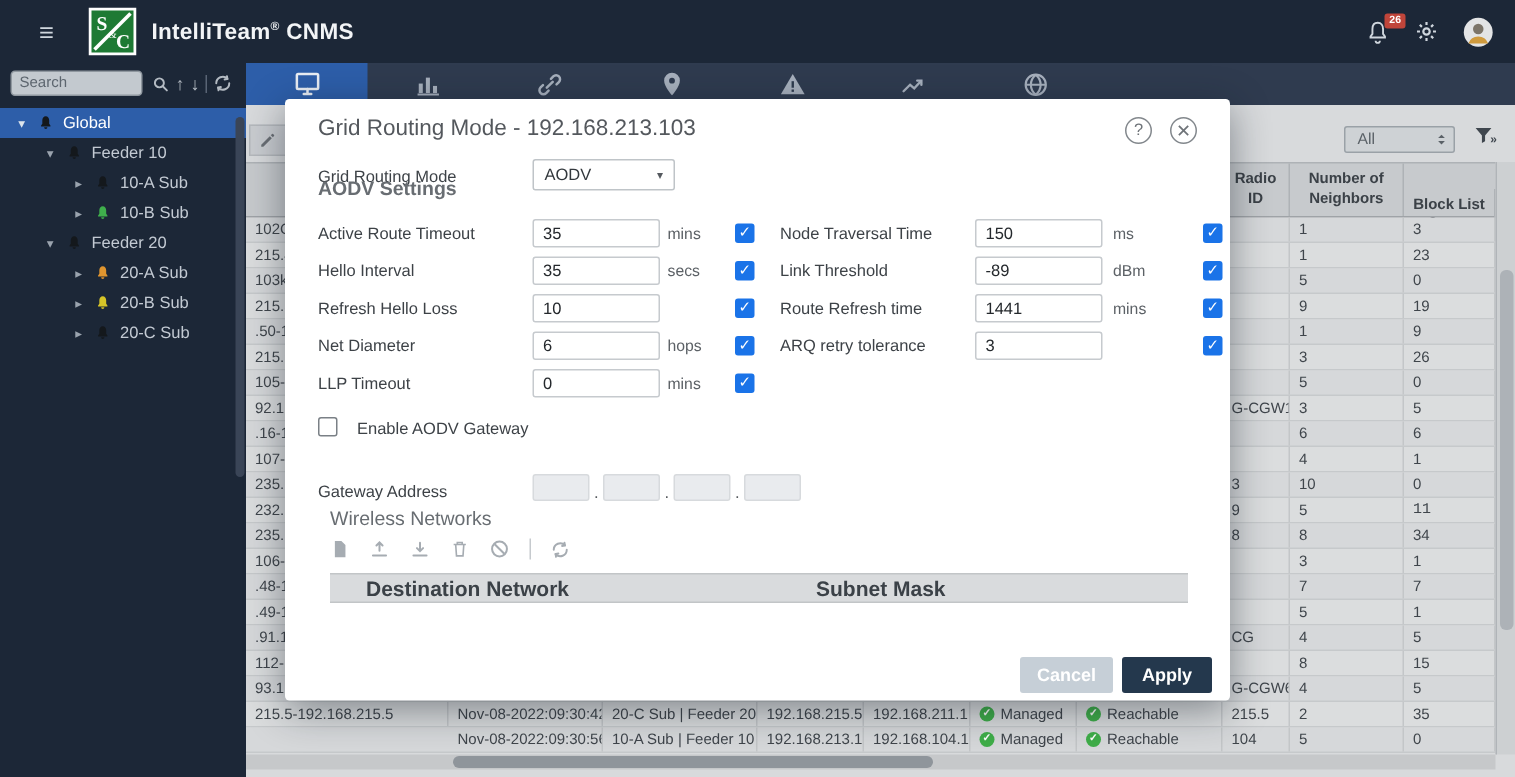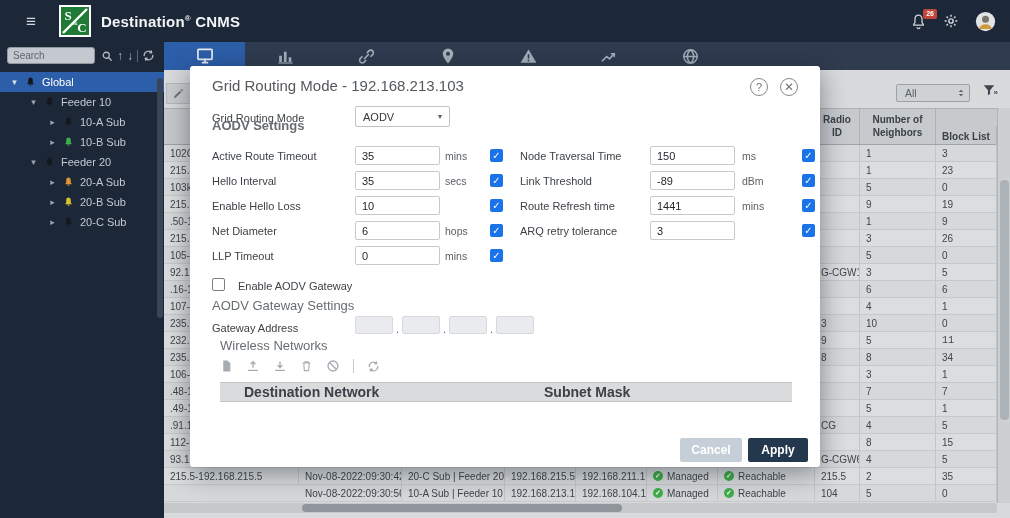--- a/index.html
+++ b/index.html
@@ -123,21 +123,21 @@
       <svg width="32" height="32" viewBox="0 0 32 32">
         <rect x="0" y="0" width="32" height="32" fill="#fff"></rect>
         <rect x="2" y="2" width="28" height="28" fill="#1e7a34"></rect>
         <path d="M4 28L28 4" stroke="#fff" stroke-width="2.4"></path>
         <text x="9" y="15" font-family="Liberation Serif,serif" font-size="13" font-weight="bold" fill="#fff" text-anchor="middle">S</text>
         <text x="16" y="20" font-family="Liberation Serif,serif" font-size="7" fill="#fff" text-anchor="middle">&amp;</text>
         <text x="23" y="27" font-family="Liberation Serif,serif" font-size="13" font-weight="bold" fill="#fff" text-anchor="middle">C</text>
       </svg>
     </span>
   <span class="app-title">
-    <span>Destination</span><sup>®</sup>
+    <span>IntelliTeam</span><sup>®</sup>
     <span>CNMS</span>
   </span>
   <span class="header-right">
     <span class="bell-wrap icon">
       <span id="hdr-bell"><svg width="17" height="17" viewBox="0 0 24 24" xmlns="http://www.w3.org/2000/svg">
             <g fill="none" stroke="currentColor" stroke-width="1.8">
               <path d="M12 3c-3.2 0-5 2.5-5 6v4.5L5.2 16v1h13.6v-1L17 13.5V9c0-3.5-1.8-6-5-6z"></path>
               <path d="M10 20a2 2 0 004 0"></path>
             </g>
           </svg></span>
@@ -679,21 +679,21 @@
       <div class="m-unit" style="left: 552px; top: 84px;">ms</div>
       <div class="cb" style="left: 612px; top: 83px;">✓</div>
       <div class="m-label" style="left: 22px; top: 109px;">Hello Interval</div>
       <input class="m-input" value="35" style="left: 165px; top: 105px;">
       <div class="m-unit" style="left: 255px; top: 109px;">secs</div>
       <div class="cb" style="left: 300px; top: 108px;">✓</div>
       <div class="m-label" style="left: 330px; top: 109px;">Link Threshold</div>
       <input class="m-input" value="-89" style="left: 460px; top: 105px;">
       <div class="m-unit" style="left: 552px; top: 109px;">dBm</div>
       <div class="cb" style="left: 612px; top: 108px;">✓</div>
-      <div class="m-label" style="left: 22px; top: 134px;">Enable Hello Loss</div>
+      <div class="m-label" style="left: 22px; top: 134px;">Refresh Hello Loss</div>
       <input class="m-input" value="10" style="left: 165px; top: 130px;">
       <div class="cb" style="left: 300px; top: 133px;">✓</div>
       <div class="m-label" style="left: 330px; top: 134px;">Route Refresh time</div>
       <input class="m-input" value="1441" style="left: 460px; top: 130px;">
       <div class="m-unit" style="left: 552px; top: 134px;">mins</div>
       <div class="cb" style="left: 612px; top: 133px;">✓</div>
       <div class="m-label" style="left: 22px; top: 159px;">Net Diameter</div>
       <input class="m-input" value="6" style="left: 165px; top: 155px;">
       <div class="m-unit" style="left: 255px; top: 159px;">hops</div>
       <div class="cb" style="left: 300px; top: 158px;">✓</div>
@@ -702,21 +702,20 @@
       <div class="cb" style="left: 612px; top: 158px;">✓</div>
       <div class="m-label" style="left: 22px; top: 184px;">LLP Timeout</div>
       <input class="m-input" value="0" style="left: 165px; top: 180px;">
       <div class="m-unit" style="left: 255px; top: 184px;">mins</div>
       <div class="cb" style="left: 300px; top: 183px;">✓</div>
     </div>
 
   <div class="cb un" style="left:22px;top:212px;"></div>
   <div class="m-label" style="left:48px;top:214px;">Enable AODV Gateway</div>
 
-  <div class="m-h3" style="left:22px;top:232px;">AODV Gateway Settings</div>
   <div class="m-label" style="left:22px;top:256px;">Gateway Address</div>
   <div id="gateway-octets">
       <input class="g-octet" style="left: 165px; top: 250px;">
       <span class="g-dot" style="left: 206px; top: 257px;">.</span>
       <input class="g-octet" style="left: 212px; top: 250px;">
       <span class="g-dot" style="left: 253px; top: 257px;">.</span>
       <input class="g-octet" style="left: 259px; top: 250px;">
       <span class="g-dot" style="left: 300px; top: 257px;">.</span>
       <input class="g-octet" style="left: 306px; top: 250px;">
     </div>

